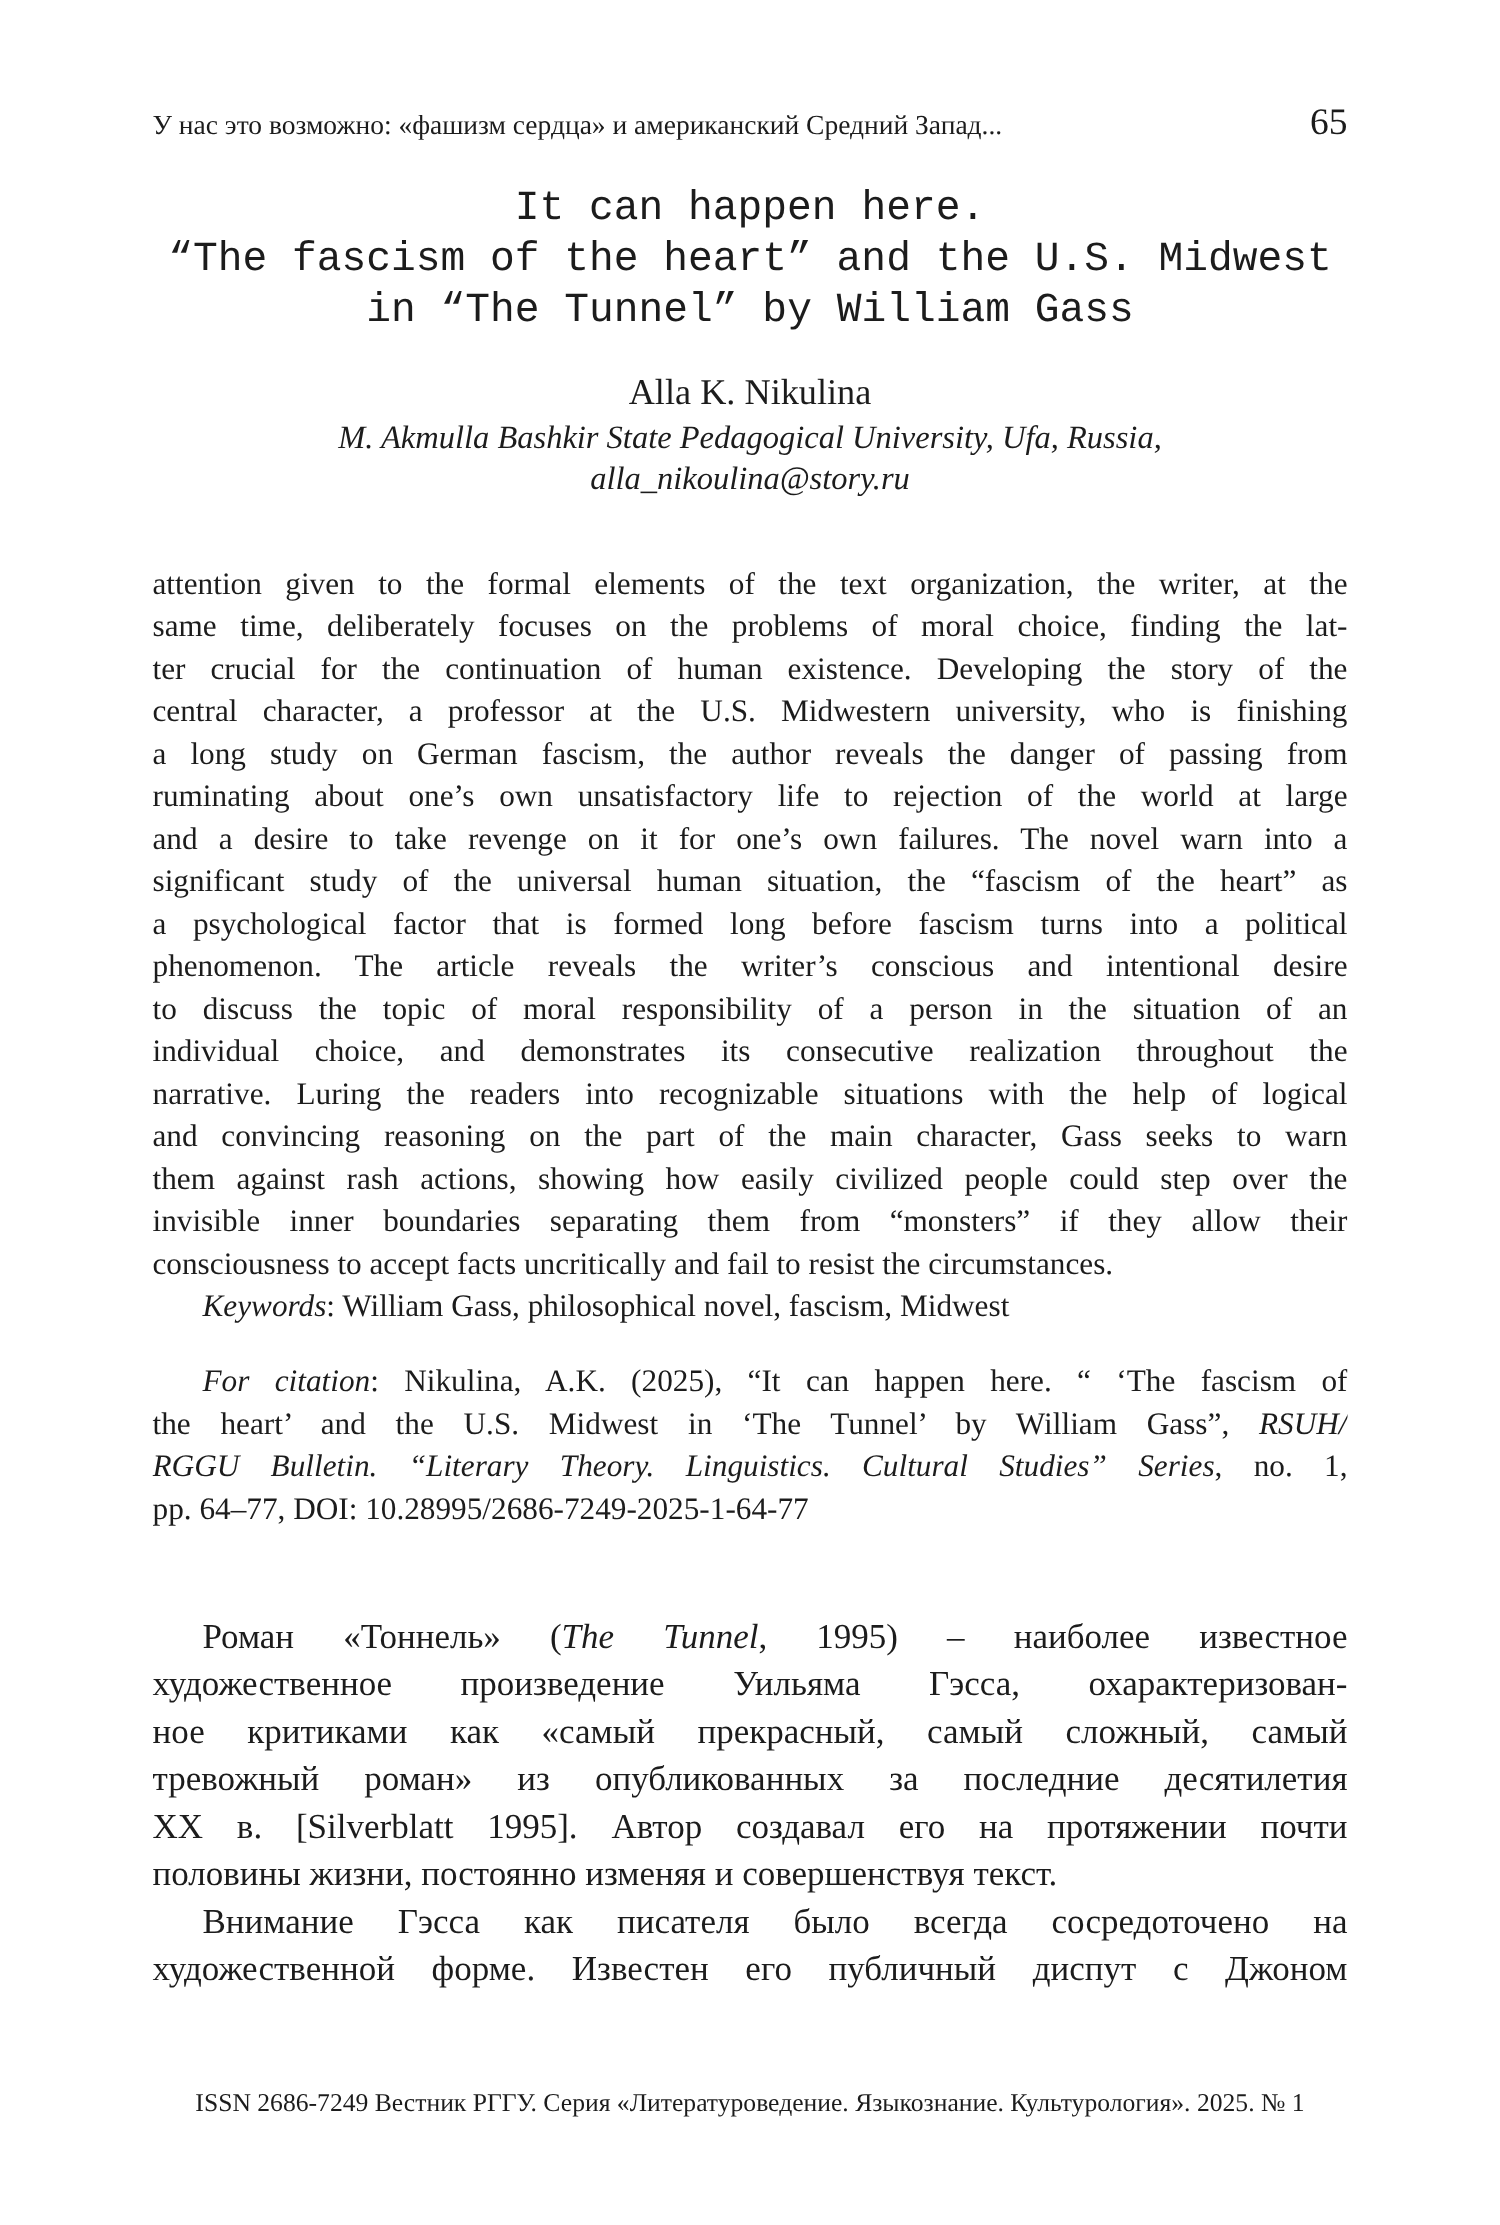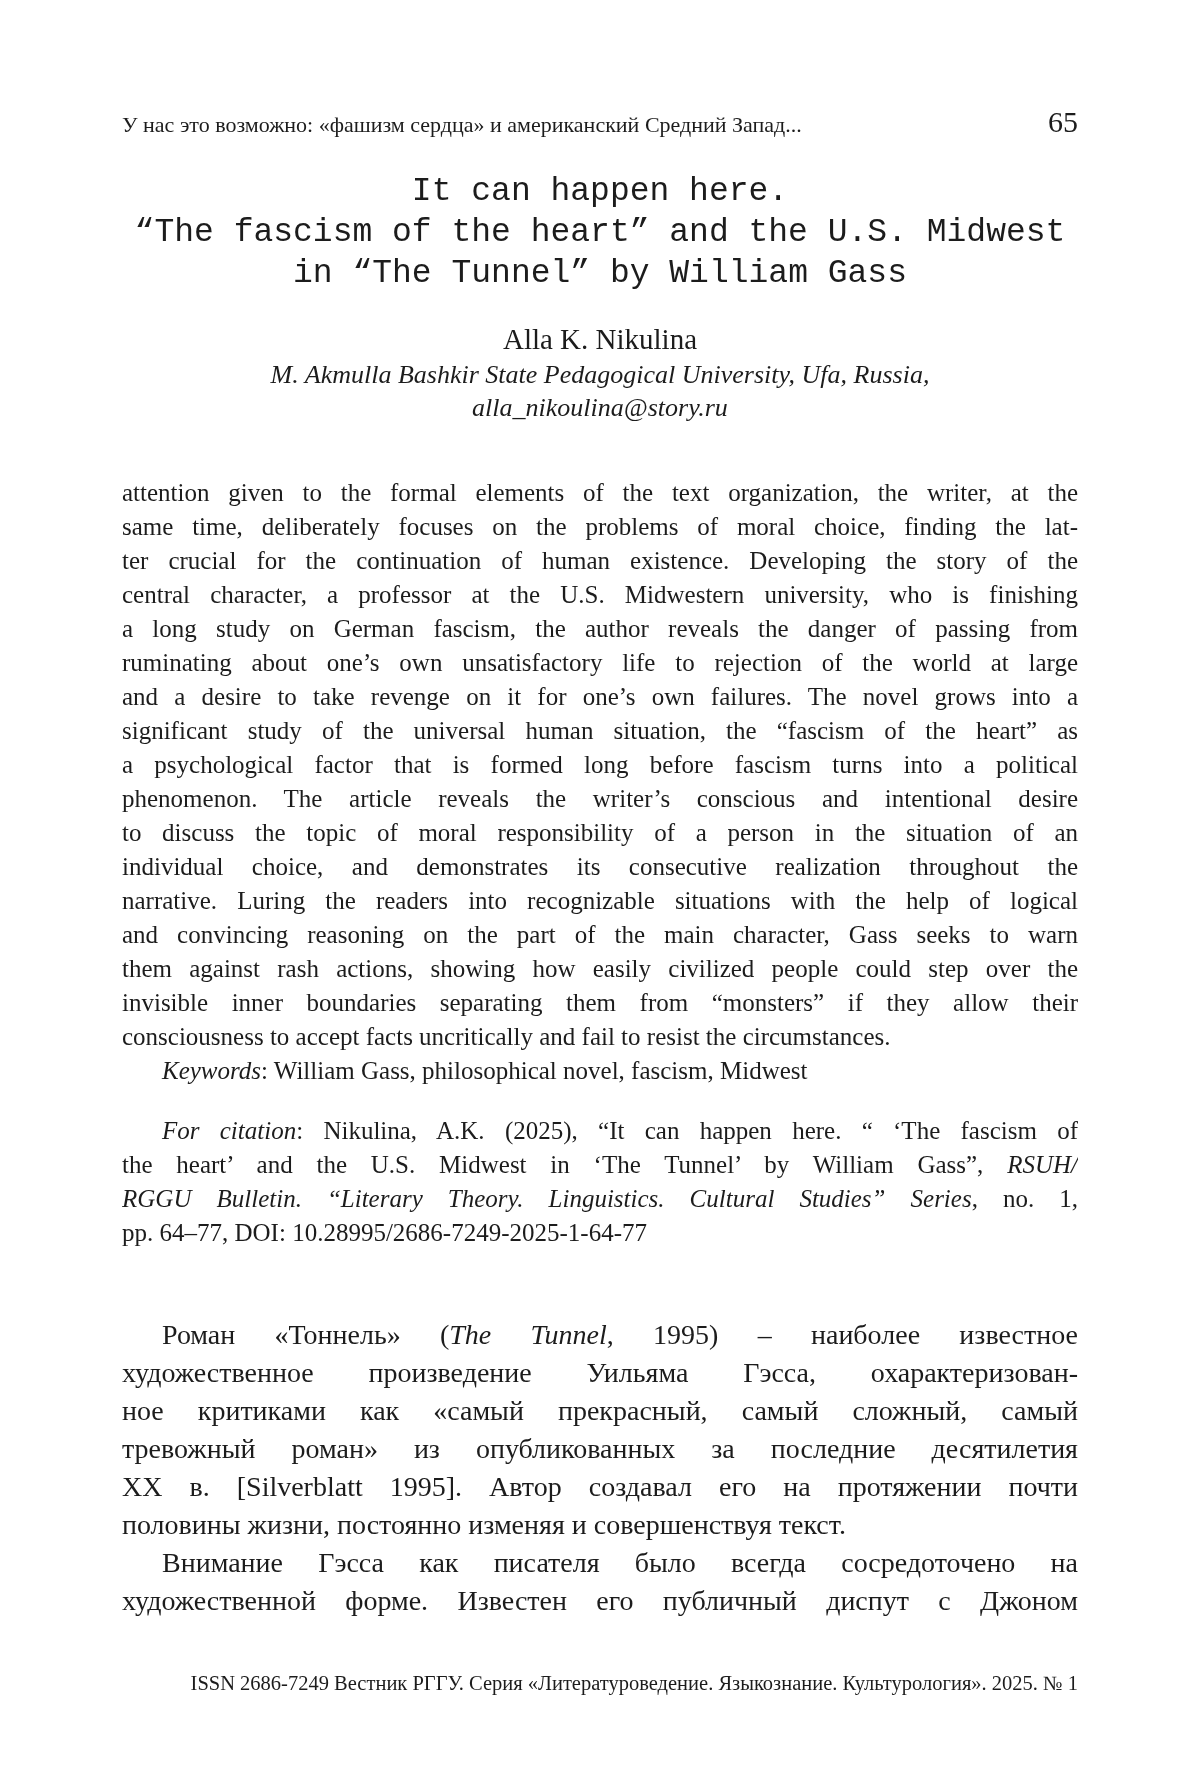--- a/index.html
+++ b/index.html
@@ -20,21 +20,21 @@
   .content {
     position: relative;
     margin: 0 122px;
     width: 956px;
   }
   
   .running-header {
     display: flex;
     justify-content: space-between;
     align-items: baseline;
-    padding-top: 108px;
+    padding-top: 84px;
     font-size: 22px;
     line-height: 28px;
   }
   .running-header .pagenum {
     font-size: 30px;
   }
   
   .article-title {
     margin-top: 32px;
     font-size: 33px;
@@ -73,21 +73,21 @@
     line-height: 38px;
   }
   .body-section .para { font-size: 28px; line-height: 38px; }
   
   .page-footer {
     position: absolute;
     left: 122px;
     width: 956px;
     top: 1672px;
     font-size: 20.5px;
-    text-align: right;
+    text-align: center;
     white-space: nowrap;
   }
   i { font-style: italic; }
 </style>
 </head>
 <body>
 
 <div class="page">
   <div class="content">
 
@@ -109,21 +109,21 @@
     </div>
 
     <div class="abstract-section">
       <div class="para">
           <div class="jline">attention given to the formal elements of the text organization, the writer, at the</div>
           <div class="jline">same time, deliberately focuses on the problems of moral choice, finding the lat-</div>
           <div class="jline">ter crucial for the continuation of human existence. Developing the story of the</div>
           <div class="jline">central character, a professor at the U.S. Midwestern university, who is finishing</div>
           <div class="jline">a long study on German fascism, the author reveals the danger of passing from</div>
           <div class="jline">ruminating about one’s own unsatisfactory life to rejection of the world at large</div>
-          <div class="jline">and a desire to take revenge on it for one’s own failures. The novel grows into a</div>
+          <div class="jline">and a desire to take revenge on it for one’s own failures. The novel warn into a</div>
           <div class="jline">significant study of the universal human situation, the “fascism of the heart” as</div>
           <div class="jline">a psychological factor that is formed long before fascism turns into a political</div>
           <div class="jline">phenomenon. The article reveals the writer’s conscious and intentional desire</div>
           <div class="jline">to discuss the topic of moral responsibility of a person in the situation of an</div>
           <div class="jline">individual choice, and demonstrates its consecutive realization throughout the</div>
           <div class="jline">narrative. Luring the readers into recognizable situations with the help of logical</div>
           <div class="jline">and convincing reasoning on the part of the main character, Gass seeks to warn</div>
           <div class="jline">them against rash actions, showing how easily civilized people could step over the</div>
           <div class="jline">invisible inner boundaries separating them from “monsters” if they allow their</div>
           <div class="jline last">consciousness to accept facts uncritically and fail to resist the circumstances.</div>

